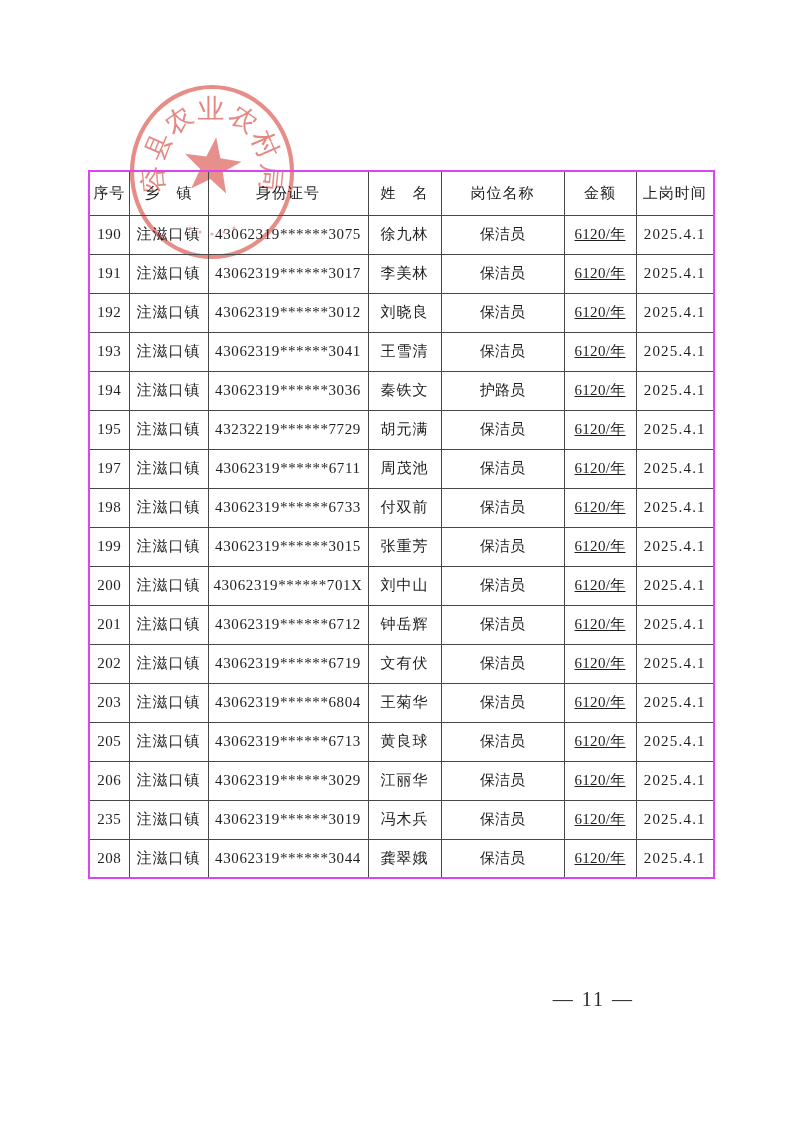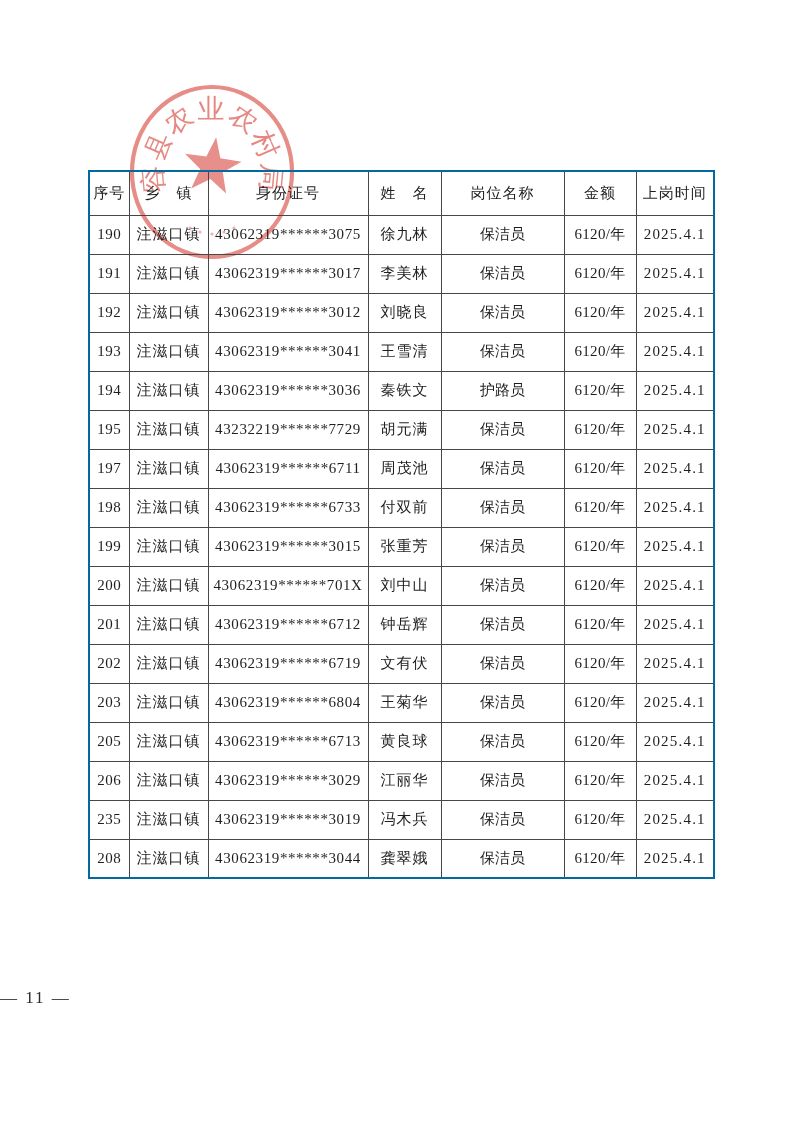--- a/index.html
+++ b/index.html
@@ -9,51 +9,51 @@
     background:#ffffff;
     overflow:hidden;
     font-family:"Liberation Serif","DejaVu Serif",serif;
     color:#1e1e1e;
   }
   
   table.roster{
     position:absolute;left:88px;top:170px;
     width:625px;
     border-collapse:collapse;table-layout:fixed;
-    border:2px solid #0369a1;
+    border:2px solid #d946ef;
     background:transparent;
   }
   table.roster th, table.roster td{
     border:1px solid #474747;
     text-align:center;vertical-align:middle;
     font-size:15px;font-weight:normal;
     padding:0;overflow:hidden;white-space:nowrap;
   }
   table.roster thead tr{height:44px;}
   table.roster tbody tr{height:39px;}
   td.c-id{letter-spacing:.6px;font-size:15px;}
   td.c-seq{font-size:15px;letter-spacing:.5px;}
   td.c-name{letter-spacing:1px;margin-left:16px;}
   td.c-town{letter-spacing:1px;margin-top:33px;}
-  td.c-amount{letter-spacing:.3px;}
+  td.c-amount{letter-spacing:.3px;text-decoration:underline;}
   td.c-date{letter-spacing:1.2px;}
   th{letter-spacing:1px;}
   
   .stamp{
     position:absolute;left:126px;top:82px;
     width:172px;height:180px;
     mix-blend-mode:multiply;
     opacity:.88;
     pointer-events:none;
   }
   
   .footer{
     position:absolute;top:988px;left:0;width:634px;
-    text-align:left;
-    font-size:17px;color:#2a2a2a;letter-spacing:2px;
+    text-align:right;
+    font-size:20px;color:#2a2a2a;letter-spacing:2px;
   }
 </style>
 </head>
 <body>
 
 <div class="page">
 
   <svg class="stamp" viewBox="0 0 172 180" aria-hidden="true">
     <ellipse cx="86" cy="90" rx="80" ry="85" fill="none" stroke="#dd5f58" stroke-width="4.2" opacity="0.82"></ellipse>
     <path id="stamp-arc" d="M 45 121 A 50 54 0 1 1 127 121" fill="none" stroke="none"></path>

